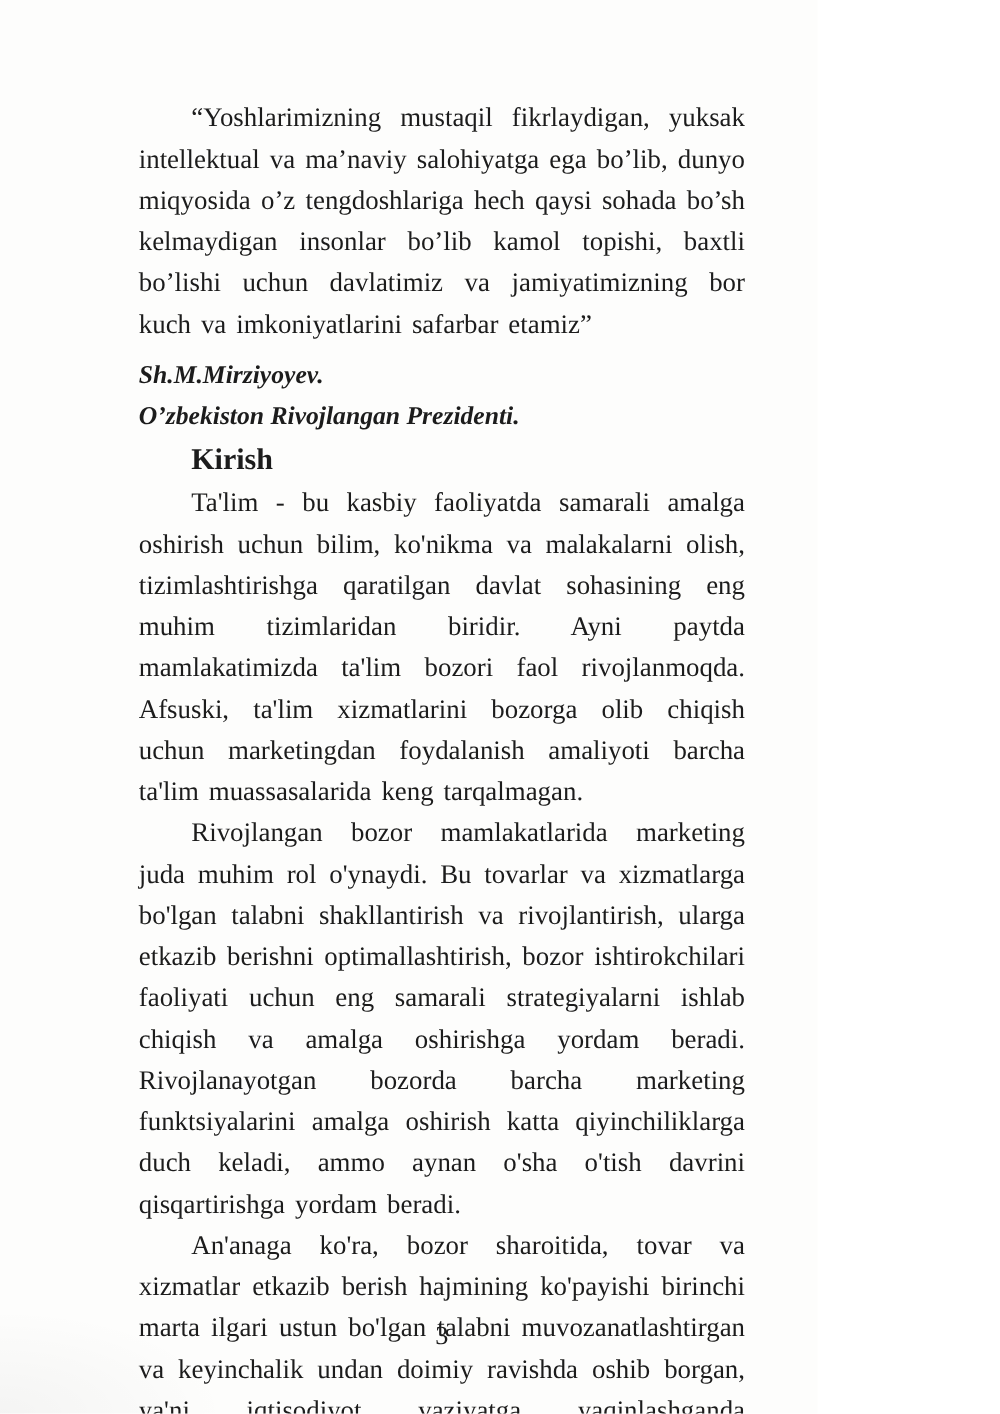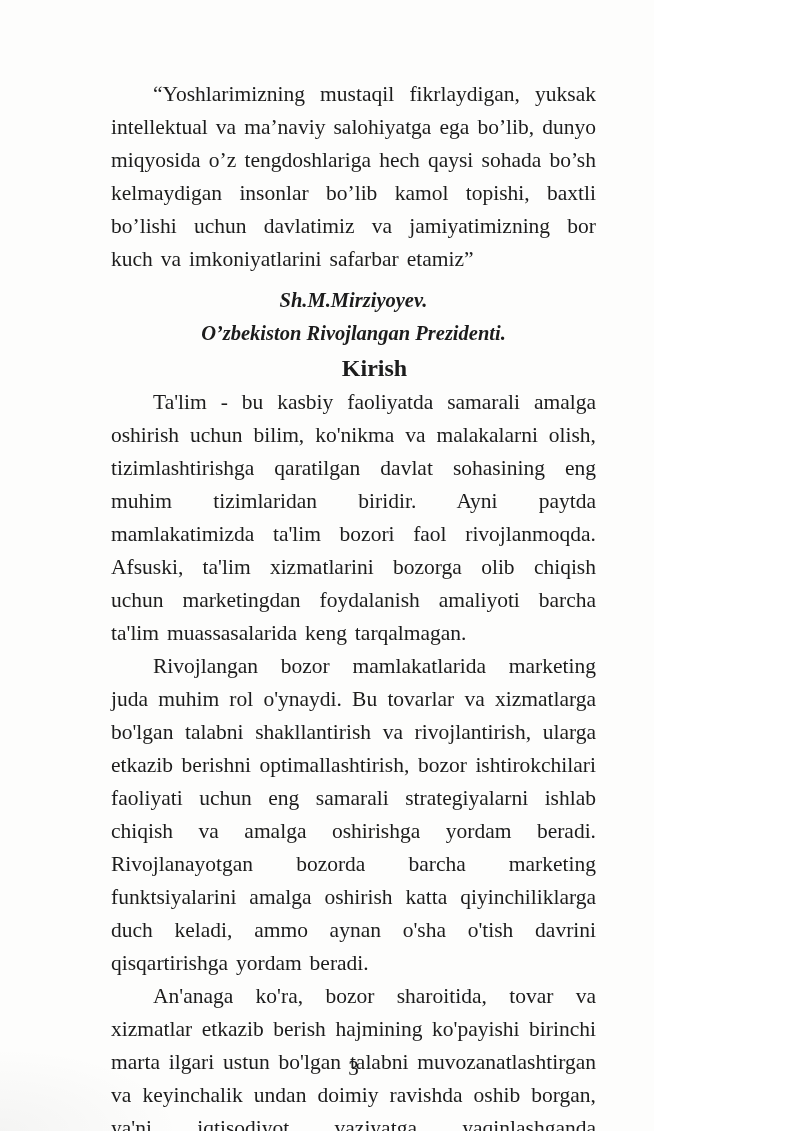--- a/index.html
+++ b/index.html
@@ -24,31 +24,31 @@
   }
   .page p { margin: 0; }
 
   .quote {
     text-align: justify;
     text-indent: 42px;
     word-spacing: 0.12em;
   }
   .attribution {
     margin-top: 8px;
-    text-align: center;
+    text-align: left;
     font-weight: bold;
     font-style: italic;
     font-size: 20.5px;
   }
   .heading {
     margin: 23px 0 0 0;
     font-size: 24px;
     line-height: 36px;
     font-weight: bold;
-    text-align: center;
+    text-align: left;
     text-indent: 42px; 
   }
   .body-para {
     text-align: justify;
     text-indent: 42px;
     word-spacing: 0.12em;
   }
   .page-footer {
     position: absolute;
     top: 1052px;

